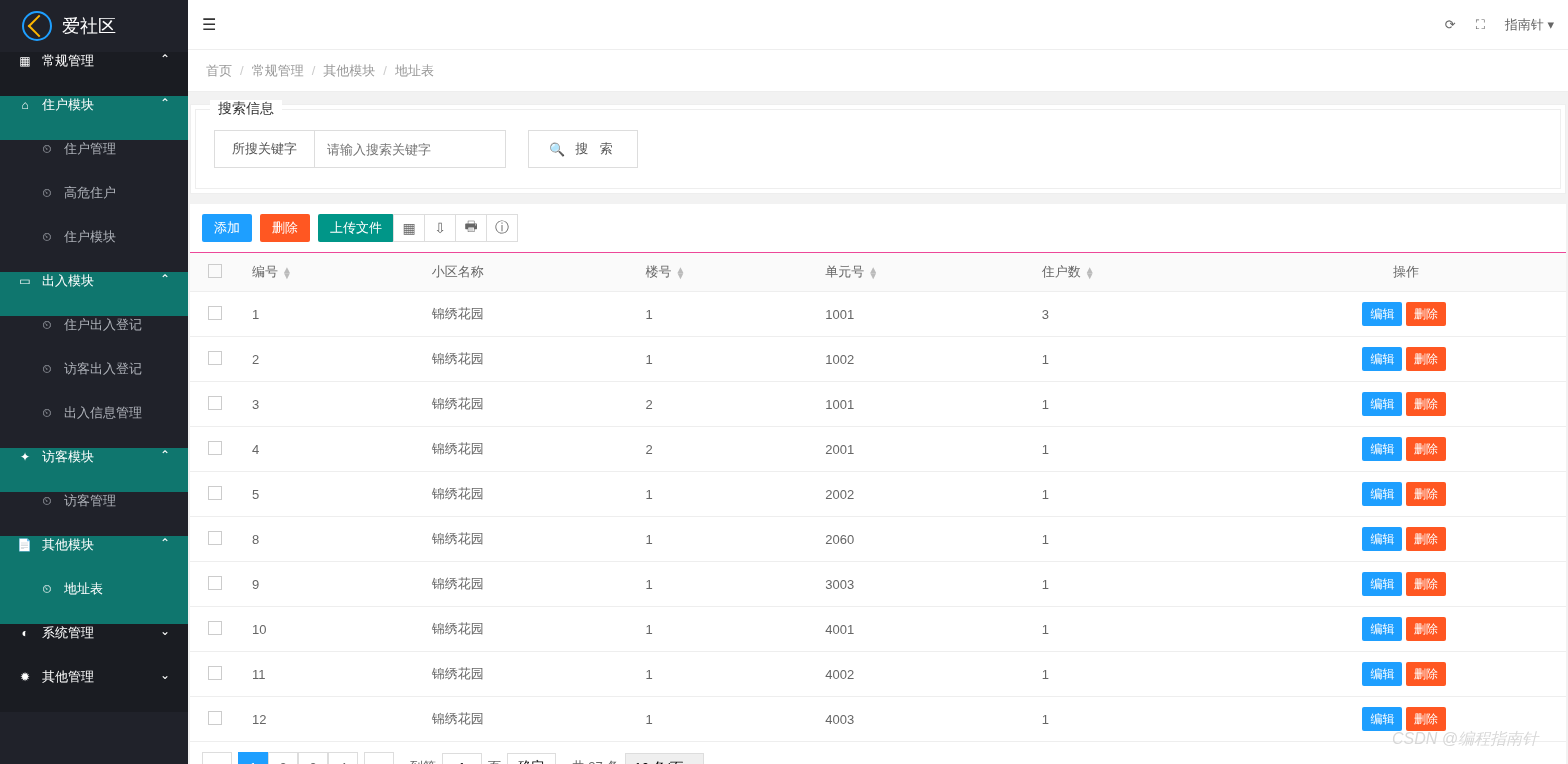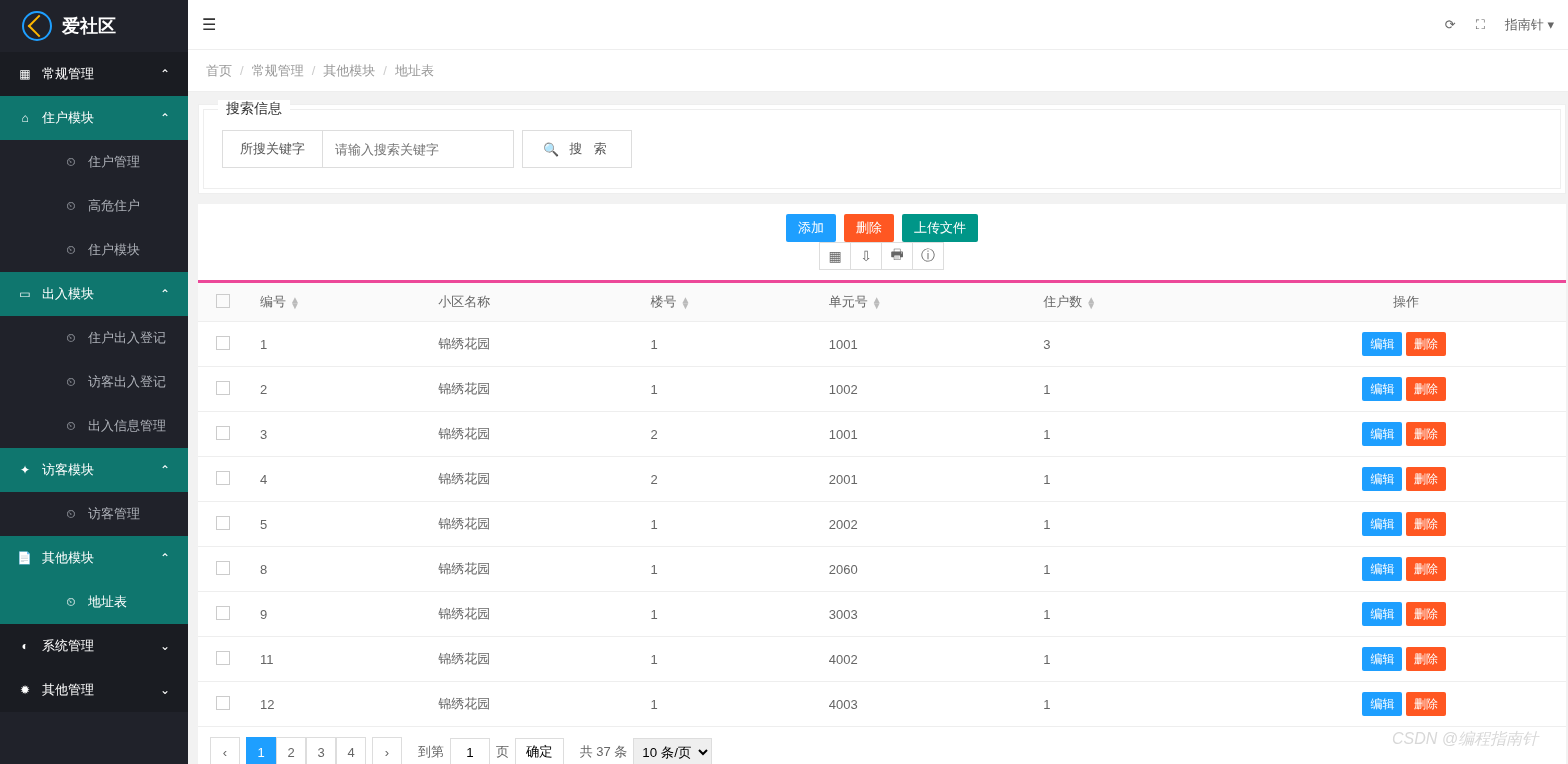--- a/index.html
+++ b/index.html
@@ -4,61 +4,61 @@
 <style>
 * { margin: 0; padding: 0; box-sizing: border-box; }
 body { font-family: "Microsoft YaHei", Arial, sans-serif; font-size: 13px; color: #333; background: #f2f2f2; }
 .layout { display: flex; width: 1568px; height: 764px; overflow: hidden; position: relative; }
 
 
 .sidebar { width: 188px; background: #20222a; color: #adb1b8; display: flex; flex-direction: column; }
 .logo-wrap { height: 52px; display: flex; align-items: center; padding-left: 22px; gap: 10px; }
 .logo-icon { width: 30px; height: 30px; border-radius: 50%; border: 2px solid #1e9fff; position: relative; }
 .logo-icon::after { content: ""; position: absolute; width: 14px; height: 14px; border-left: 2px solid #ffb800; border-bottom: 2px solid #ffb800; transform: rotate(45deg); top: 5px; left: 7px; }
-.logo-text { color: #fff; font-size: 18px; font-weight: 700; }
+.logo-text { color: #fff; font-size: 18px; font-weight: 400; }
 .nav { list-style: none; }
-.nav li { display: flex; align-items: center; height: 44px; padding: 0 18px; cursor: pointer; color: #adb1b8; }
+.nav li { display: flex; height: 44px; padding: 0 18px; cursor: pointer; color: #adb1b8; }
 .nav li.section { background: #1a1c22; color: #fff; justify-content: space-between; }
 .nav li.section2 { background: #0f766e; color: #fff; justify-content: space-between; }
-.nav li.sub { padding-left: 64px; }
+.nav li.sub { padding-left: 40px; }
 .nav li.sub.active { background: #0f766e; color: #fff; }
 .nav li .ico { width: 14px; margin-right: 10px; display: inline-flex; align-items: center; justify-content: center; font-size: 12px; }
 .chev { font-size: 12px; }
 
 
 .main { flex: 1; display: flex; flex-direction: column; background: #f2f2f2; }
 .topbar { height: 50px; background: #fff; display: flex; align-items: center; justify-content: space-between; padding: 0 14px; border-bottom: 1px solid #eee; }
 .topbar-left { display: flex; align-items: center; gap: 14px; }
 .burger { cursor: pointer; font-size: 16px; }
 .topbar-right { display: flex; align-items: center; gap: 20px; color: #666; }
 .topbar-right span { cursor: pointer; }
 
 .crumb { height: 42px; background: #fff; display: flex; align-items: center; padding: 0 18px; color: #999; border-bottom: 1px solid #eee; margin-bottom: 2px; }
 .crumb a { color: #999; text-decoration: none; }
 .crumb .sep { margin: 0 8px; color: #ccc; }
 
-.content { padding: 10px 0 0 8px; flex: 1; overflow: auto; }
+.content { padding: 10px 0 0 0; flex: 1; overflow: auto; }
 
 .panel { background: #fff; margin: 0 2px 10px 2px; border: 1px solid #eee; }
 .fieldset { border: 1px solid #eee; margin: 4px; position: relative; padding: 20px 18px; }
 .legend { position: absolute; top: -10px; left: 14px; background: #fff; padding: 0 8px; color: #333; font-size: 14px; }
-.search-row { display: flex; gap: 8px; align-items: flex-start; }
+.search-row { display: flex; gap: 22px; align-items: flex-start; }
 .input-group { display: flex; border: 1px solid #ddd; height: 38px; }
 .input-label { width: 100px; display: flex; align-items: center; justify-content: center; color: #555; border-right: 1px solid #ddd; }
 .input-group input { border: none; padding: 0 12px; width: 190px; outline: none; font-size: 13px; }
 .btn { height: 38px; padding: 0 20px; border: 1px solid #ddd; background: #fff; cursor: pointer; display: inline-flex; align-items: center; gap: 6px; color: #555; font-size: 13px; letter-spacing: 4px; }
 .btn-sm { height: 28px; padding: 0 12px; border: none; border-radius: 2px; cursor: pointer; color: #fff; font-size: 13px; }
 .btn-add { background: #1e9fff; }
 .btn-del { background: #ff5722; }
 .btn-upload { background: #009688; }
 .btn-edit { background: #1e9fff; padding: 0 8px; height: 24px; font-size: 12px; }
 .btn-rowdel { background: #ff5722; padding: 0 8px; height: 24px; font-size: 12px; }
 
 .table-panel { background: #fff; margin: 0 2px; }
-.toolbar { display: flex; justify-content: flex-start; align-items: center; padding: 10px 12px; border-bottom: 3px solid #ec4899; flex-direction: column; }
+.toolbar { display: flex; justify-content: flex-start; align-items: center; padding: 10px 12px; border-bottom: 1px solid #ec4899; }
 .toolbar-left { display: flex; gap: 8px; }
 .toolbar-right { display: flex; gap: 0; }
 .tool-ico { width: 32px; height: 28px; border: 1px solid #ddd; margin-left: -1px; display: flex; align-items: center; justify-content: center; cursor: pointer; color: #666; font-size: 14px; }
 
 table { width: 100%; border-collapse: collapse; }
 th, td { text-align: left; padding: 10px 12px; border-bottom: 1px solid #eee; color: #666; font-weight: normal; font-size: 13px; }
 th { background: #fafafa; }
 th .sort { color: #bbb; margin-left: 4px; font-size: 10px; display: inline-flex; flex-direction: column; line-height: 6px; vertical-align: middle; }
 .chk { width: 14px; height: 14px; border: 1px solid #ccc; display: inline-block; cursor: pointer; }
 .col-chk { width: 50px; text-align: center; }
@@ -276,20 +276,29 @@
                 <td class="col-chk"><span class="chk"></span></td>
                 <td>9</td>
                 <td>锦绣花园</td>
                 <td>1</td>
                 <td>3003</td>
                 <td>1</td>
                 <td class="col-op"><button class="btn-sm btn-edit">编辑</button> <button class="btn-sm btn-rowdel">删除</button></td>
               </tr>
               <tr>
                 <td class="col-chk"><span class="chk"></span></td>
+                <td>10</td>
+                <td>锦绣花园</td>
+                <td>1</td>
+                <td>4001</td>
+                <td>1</td>
+                <td class="col-op"><button class="btn-sm btn-edit">编辑</button> <button class="btn-sm btn-rowdel">删除</button></td>
+              </tr>
+              <tr>
+                <td class="col-chk"><span class="chk"></span></td>
                 <td>11</td>
                 <td>锦绣花园</td>
                 <td>1</td>
                 <td>4002</td>
                 <td>1</td>
                 <td class="col-op"><button class="btn-sm btn-edit">编辑</button> <button class="btn-sm btn-rowdel">删除</button></td>
               </tr>
               <tr>
                 <td class="col-chk"><span class="chk"></span></td>
                 <td>12</td>

